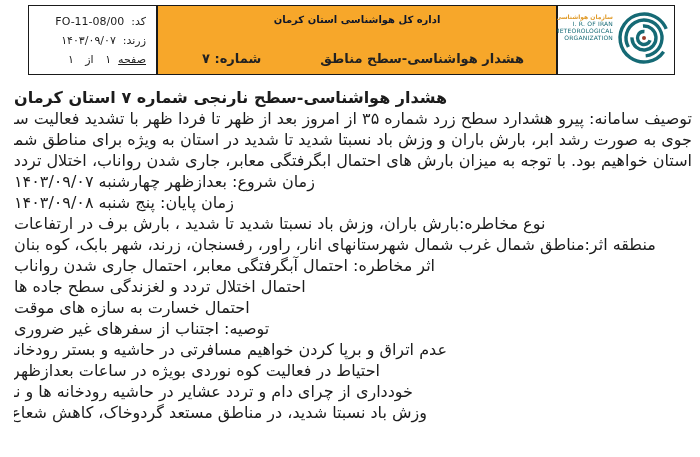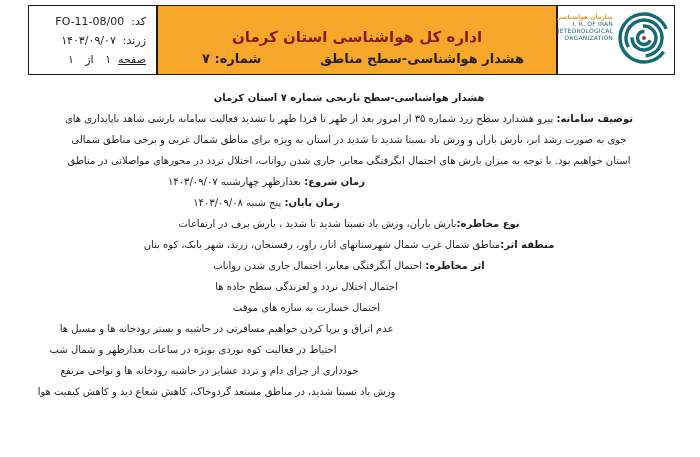--- a/index.html
+++ b/index.html
@@ -33,48 +33,48 @@
   .logo-fa{font-size:6px;color:#e09a28;font-weight:bold;}
   .logo-en{font-size:6px;color:#156a75;letter-spacing:.2px;}
   .spiral{margin-left:2px;flex:0 0 auto;}
 
   .orange-band{
     width:400px;background:#f7a72a;
     display:flex;flex-direction:column;justify-content:space-between;
     direction:rtl;
   }
   .org-title{
-    text-align:center;font-weight:bold;font-size:15px;
-    padding-top:22px;color:#7f1d1d;
+    text-align:center;font-weight:bold;font-size:10px;
+    padding-top:8px;color:#0f172a;
   }
   .band-row2{
     display:flex;direction:rtl;justify-content:space-between;
     font-weight:bold;font-size:13px;color:#222;
     padding:0 32px 8px 44px;
   }
 
   .info-box{
     width:129px;background:#ffffff;
     font-size:11px;
     display:flex;flex-direction:column;justify-content:center;
     direction:rtl;gap:6px;
     padding:0 10px;width:129px;
   }
   .info-row{display:flex;direction:rtl;gap:7px;white-space:nowrap;}
   .info-row .u{text-decoration:underline;}
   .info-row.page-row{word-spacing:8px;}
 
   
   .doc{
-    position:absolute;top:87px;right:8px;left:6px;
-    direction:rtl;text-align:center;
-    font-size:10px;line-height:21px;color:#1c1c1c;
+    position:absolute;top:87px;right:8px;left:14px;
+    direction:rtl;text-align:left;
+    font-size:16px;line-height:21px;color:#1c1c1c;
   }
   .doc p{margin:0;white-space:nowrap;overflow:hidden;}
-  .lbl{font-weight:bold;margin-top:12px;}
+  .lbl{font-weight:normal;margin-top:12px;}
   .b{font-weight:bold;}
   .mb3{margin-bottom:4px;}
   .mt8{margin-top:9px;}
   .ind165{padding-right:165px;}
   .ind85{padding-right:85px;}
   .ind200{padding-right:200px;}
   .ind245{padding-right:245px;}
   .ind312{padding-right:312px;}
   .ind279{padding-right:279px;}
   .ind265{padding-right:265px;}
@@ -138,19 +138,20 @@
     <p class="ind165"><span class="lbl">زمان شروع:</span><span> بعدازظهر چهارشنبه ۱۴۰۳/۰۹/۰۷</span></p>
     <p class="ind165"><span class="lbl">زمان پایان:</span><span> پنج شنبه ۱۴۰۳/۰۹/۰۸</span></p>
 
     <p><span class="lbl">نوع مخاطره:</span><span>بارش باران، وزش باد نسبتا شدید تا شدید ، بارش برف در ارتفاعات</span></p>
     <p><span class="lbl">منطقه اثر:</span><span>مناطق شمال غرب شمال شهرستانهای انار، راور، رفسنجان، زرند، شهر بابک، کوه بنان</span></p>
     <p><span class="lbl">اثر مخاطره:</span><span> احتمال آبگرفتگی معابر، احتمال جاری شدن رواناب</span></p>
 
     <p class="ind85"><span>احتمال اختلال تردد و لغزندگی سطح جاده ها</span></p>
     <p class="ind85"><span>احتمال خسارت به سازه های موقت</span></p>
 
+    <p class="ind200 mt8"><span class="lbl">توصیه:</span><span> اجتناب از سفرهای غیر ضروری</span></p>
     <p class="ind245"><span>عدم اتراق و برپا کردن خواهیم مسافرتی در حاشیه و بستر رودخانه ها و مسیل ها</span></p>
     <p class="ind312"><span>احتیاط در فعالیت کوه نوردی بویژه در ساعات بعدازظهر و شمال شب</span></p>
     <p class="ind279"><span>خودداری از چرای دام و تردد عشایر در حاشیه رودخانه ها و نواحی مرتفع</span></p>
     <p class="ind265"><span>وزش باد نسبتا شدید، در مناطق مستعد گردوخاک، کاهش شعاع دید و کاهش کیفیت هوا</span></p>
   </div>
 
 </div>
 
 </body></html>

